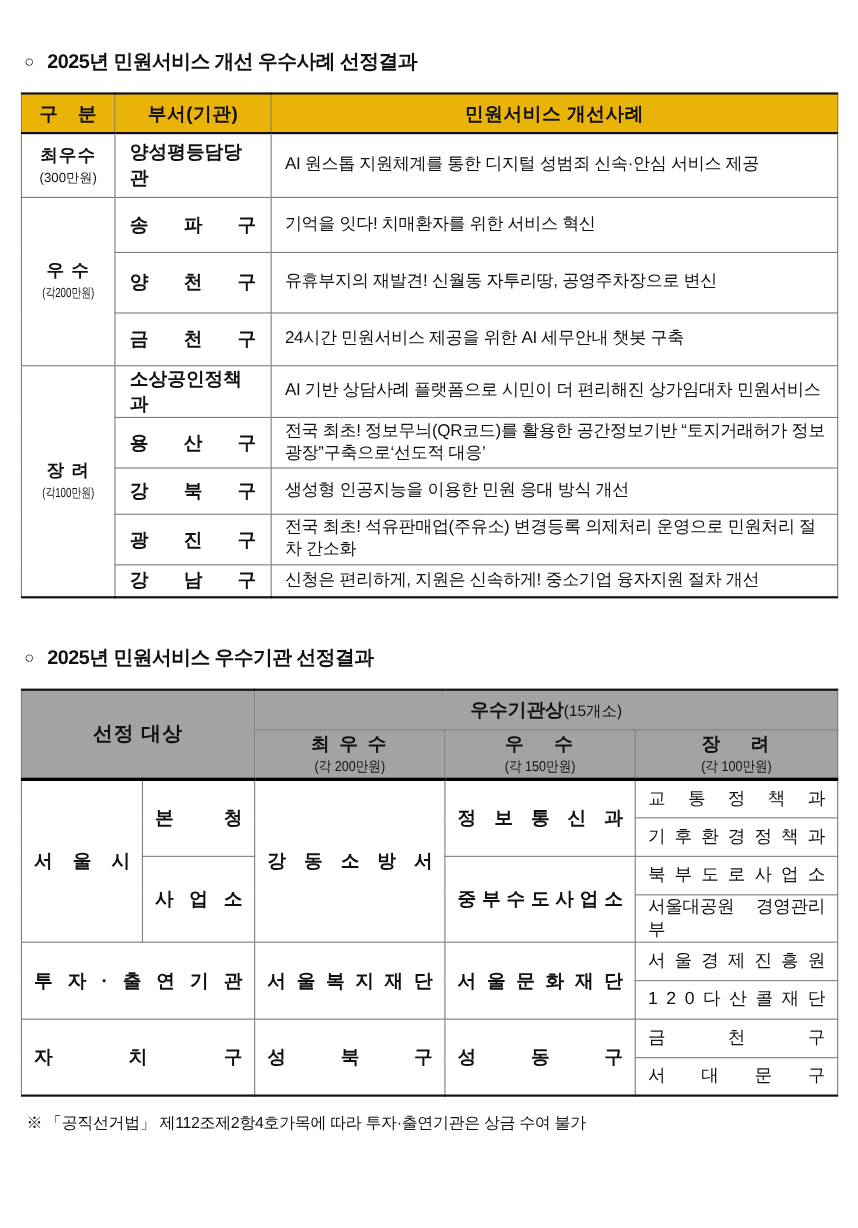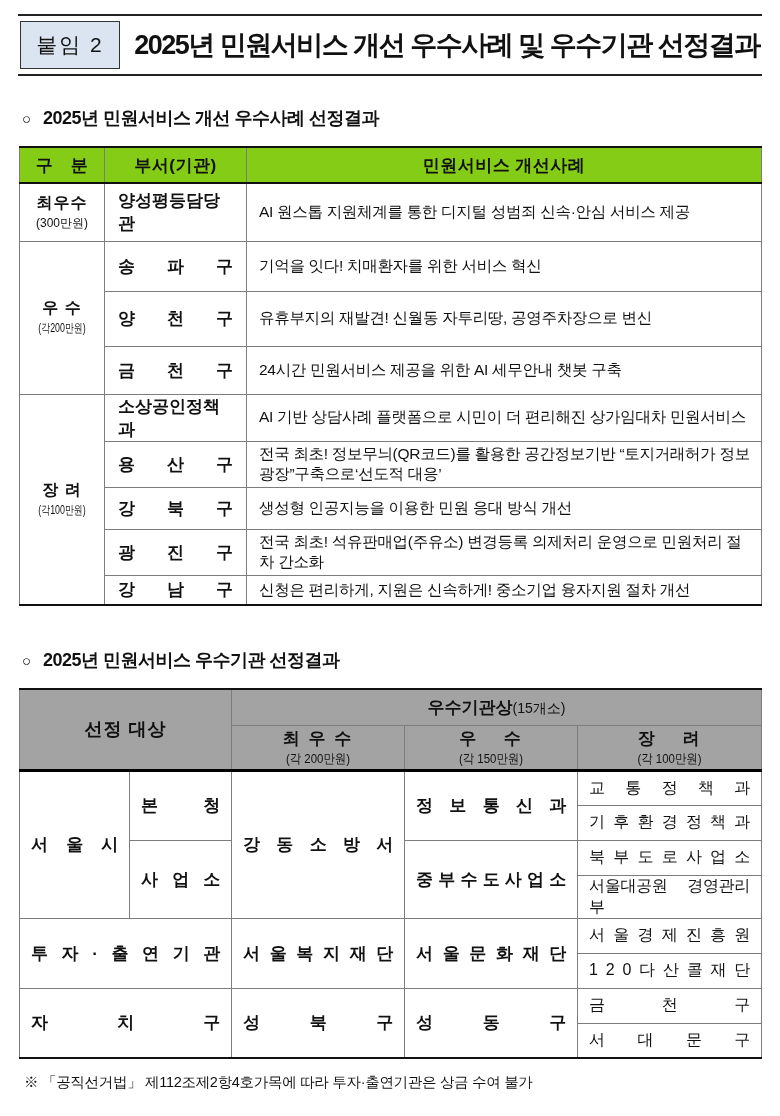--- a/index.html
+++ b/index.html
@@ -34,21 +34,21 @@
 
   
   table { border-collapse:collapse; table-layout:fixed; width:742px; margin-left:1px; }
   th, td { vertical-align:middle; }
   .jt { text-align:justify; text-align-last:justify; }
 
   
   .t1 { border-top:2.4px solid #111; border-bottom:2.4px solid #111; }
   .t1 th, .t1 td { border:1.2px solid #7d7d7d; }
   .t1 th {
-    background:#84cc16; font-size:17px; font-weight:700;
+    background:#eab308; font-size:17px; font-weight:700;
     height:36px; border-bottom:2.2px solid #111; letter-spacing:0.5px;
   }
   .t1 td.grade { text-align:center; }
   .t1 .gname { font-weight:700; font-size:16px; letter-spacing:1px; }
   .t1 .gprize { font-weight:400; font-size:12px; margin-top:1px; }
   .t1 .gprize.sq { transform:scaleX(0.74); transform-origin:50% 50%; white-space:nowrap; }
   .t1 td.dept { font-weight:700; font-size:17px; padding:0 13px; }
   .t1 td.case { font-size:15.5px; text-align:left; padding:2px 8px 2px 12px; line-height:1.3; letter-spacing:-0.3px; }
 
   
@@ -66,24 +66,20 @@
   .t2 td.enc { font-weight:400; font-size:16px; }
 
   
   .footnote { margin:14px 0 0 6px; font-size:14.5px; letter-spacing:-0.3px; color:#111; }
 </style>
 </head>
 <body>
 
 <div class="page">
 
-  <div class="header-bar">
-    <div class="attach-box">붙임 2</div>
-    <div class="doc-title">2025년 민원서비스 개선 우수사례 및 우수기관 선정결과</div>
-  </div>
 
   <div class="section-heading">
     <span class="bullet">○</span>
     <span class="heading-text">2025년 민원서비스 개선 우수사례 선정결과</span>
   </div>
 
   <table class="t1">
     <colgroup>
         <col style="width:85px">
         <col style="width:142px">

